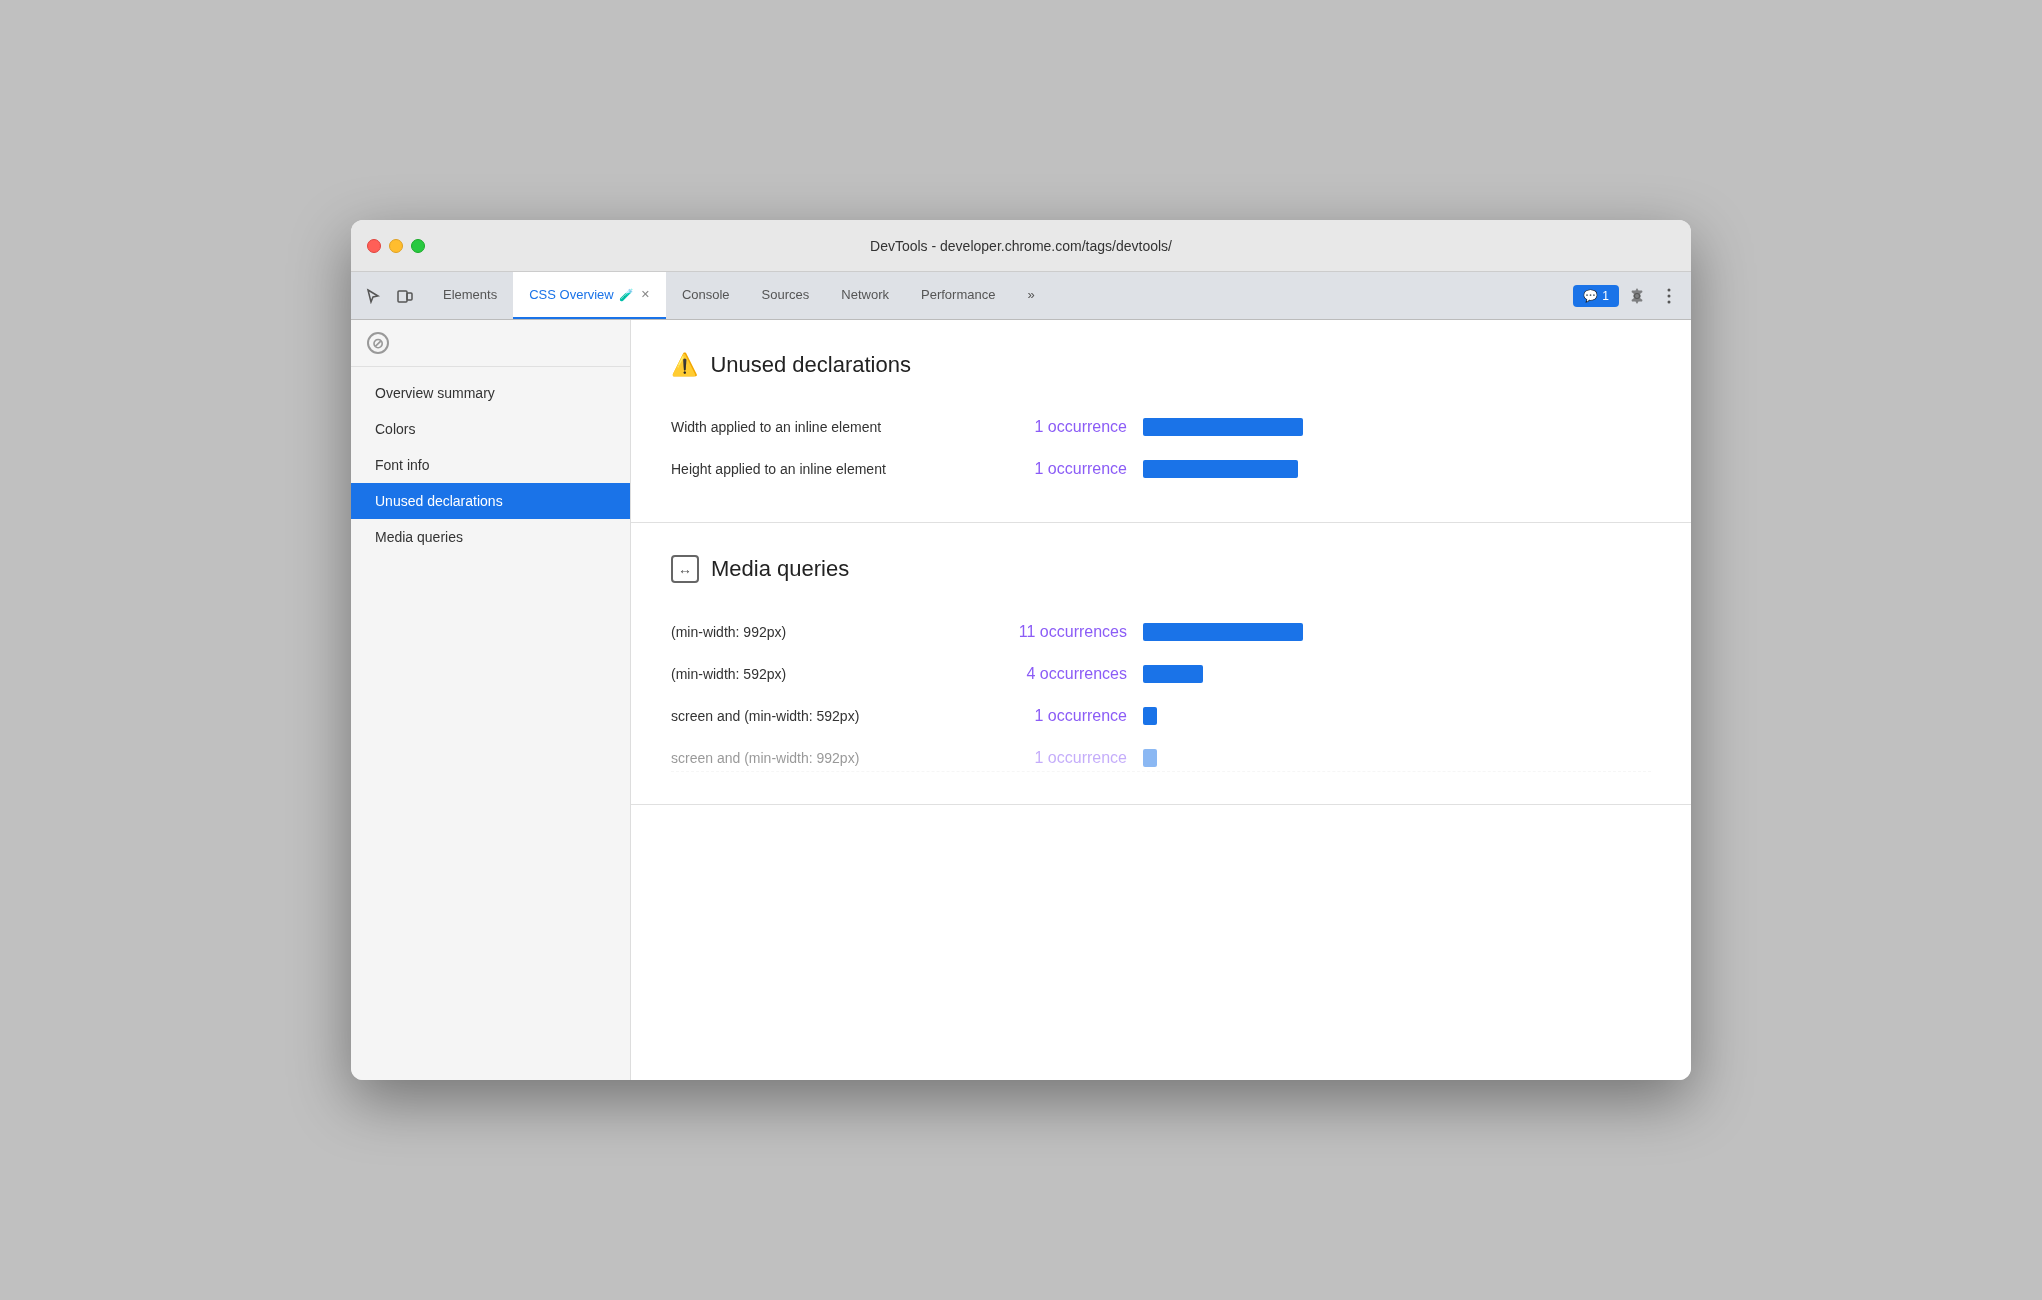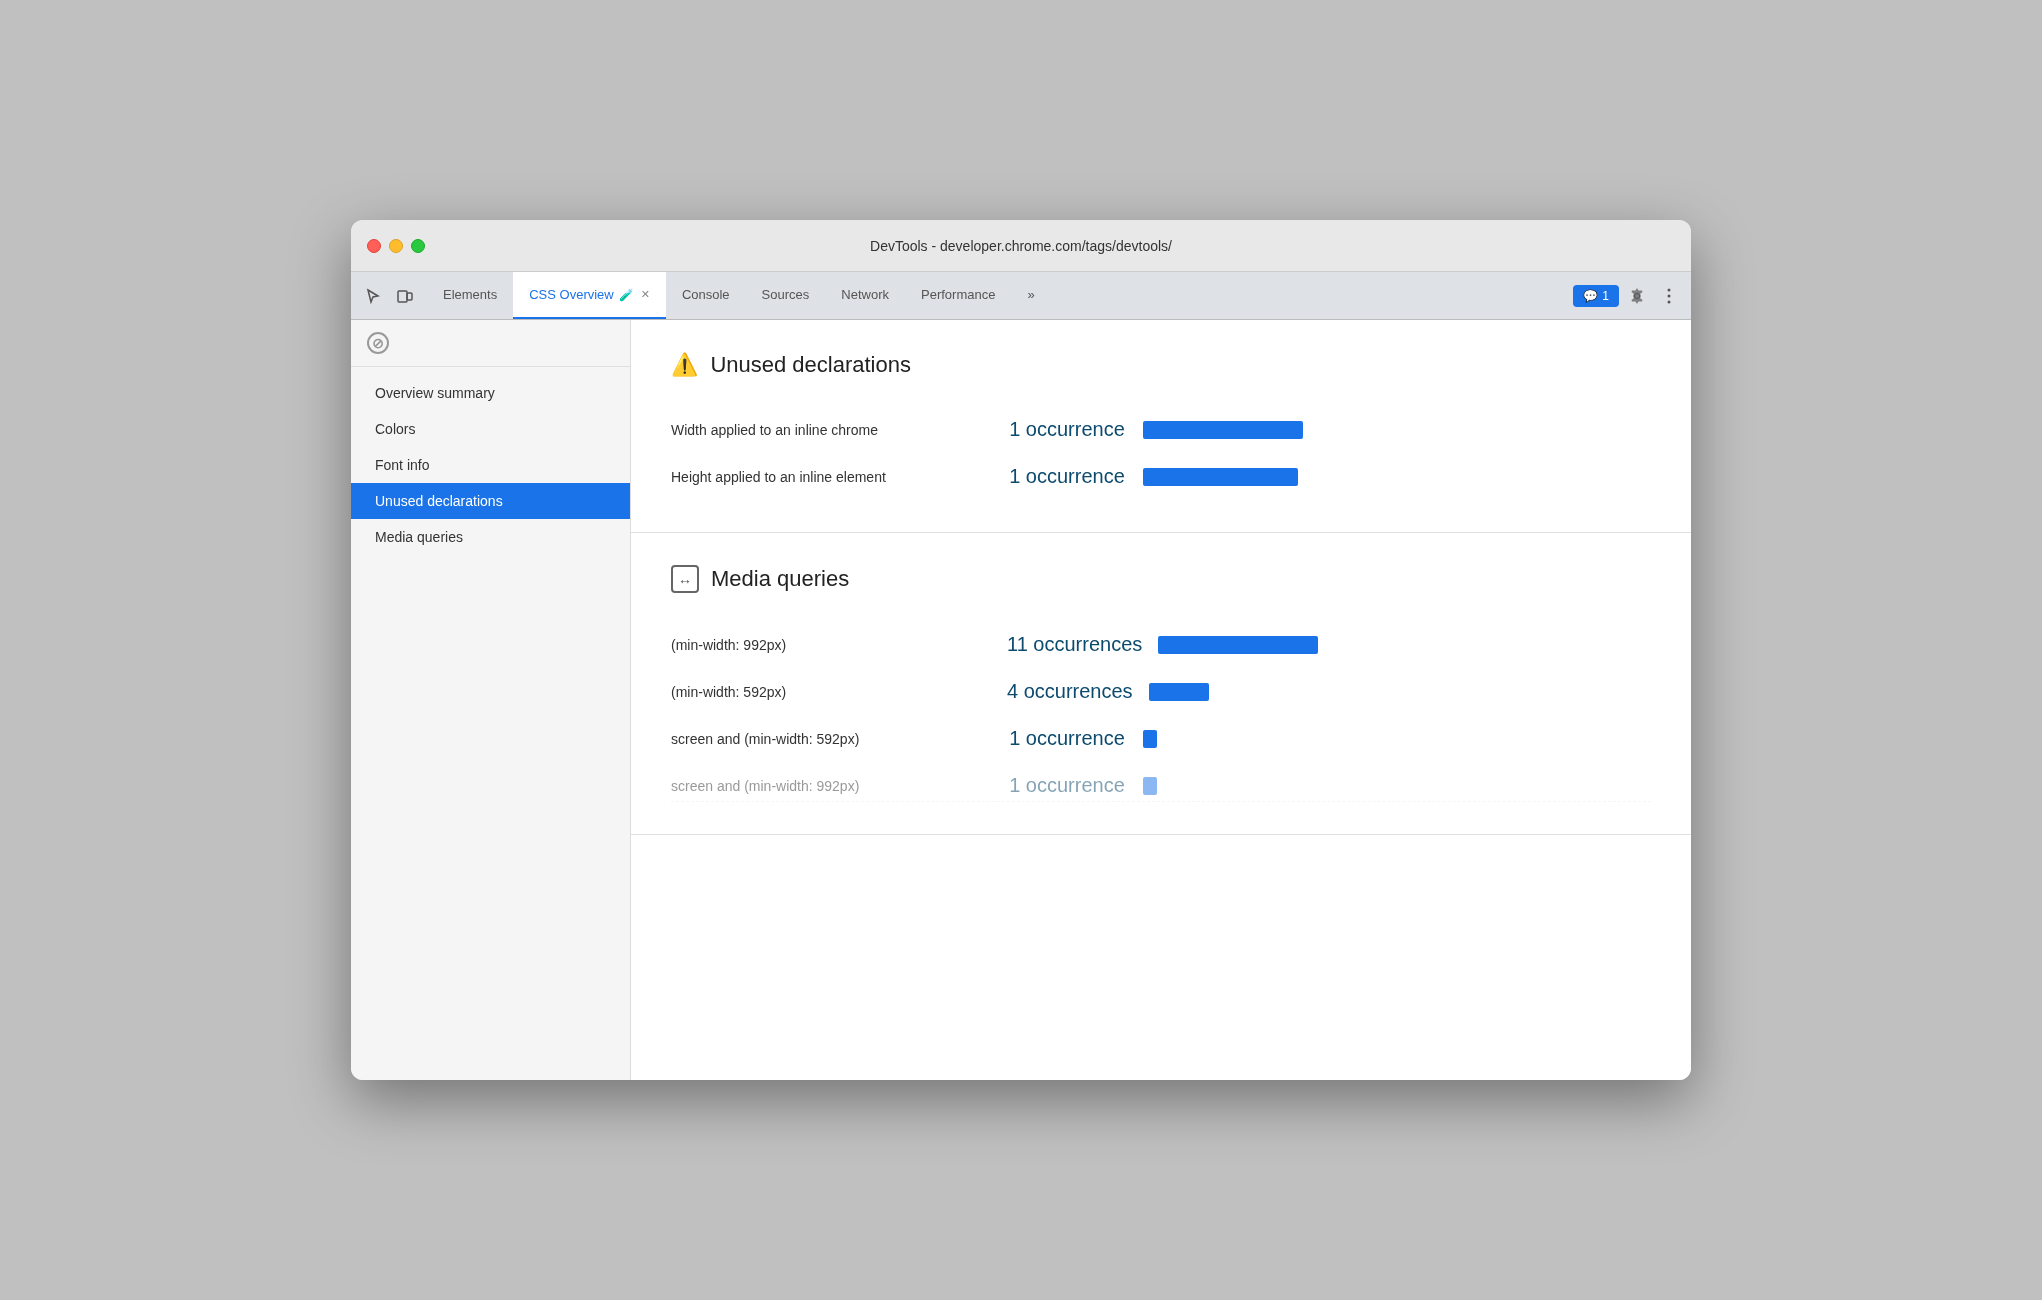--- a/index.html
+++ b/index.html
@@ -192,25 +192,25 @@
       align-items: center;
       padding: 12px 0;
       gap: 16px;
     }
     .declaration-label {
       font-size: 14px;
       color: #333;
       min-width: 320px;
     }
     .occurrence-link {
-      color: #0c4a6e;
-      font-size: 20px;
+      color: #8b5cf6;
+      font-size: 16px;
       cursor: pointer;
       min-width: 120px;
-      text-align: center;
+      text-align: right;
     }
     .bar-container {
       flex: 1;
       height: 18px;
     }
     .bar {
       height: 18px;
       background: #1a73e8;
       border-radius: 2px;
     }
@@ -345,21 +345,21 @@
 
     <div class="content-area">
 
       <div class="section">
         <div class="section-header">
           <span class="section-icon warning">⚠️</span>
           <h2 class="section-title">Unused declarations</h2>
         </div>
 
         <div class="declaration-row">
-          <span class="declaration-label">Width applied to an inline chrome</span>
+          <span class="declaration-label">Width applied to an inline element</span>
           <span class="occurrence-link">1 occurrence</span>
           <div class="bar-container">
             <div class="bar" style="width:160px;"></div>
           </div>
         </div>
 
         <div class="declaration-row">
           <span class="declaration-label">Height applied to an inline element</span>
           <span class="occurrence-link">1 occurrence</span>
           <div class="bar-container">

